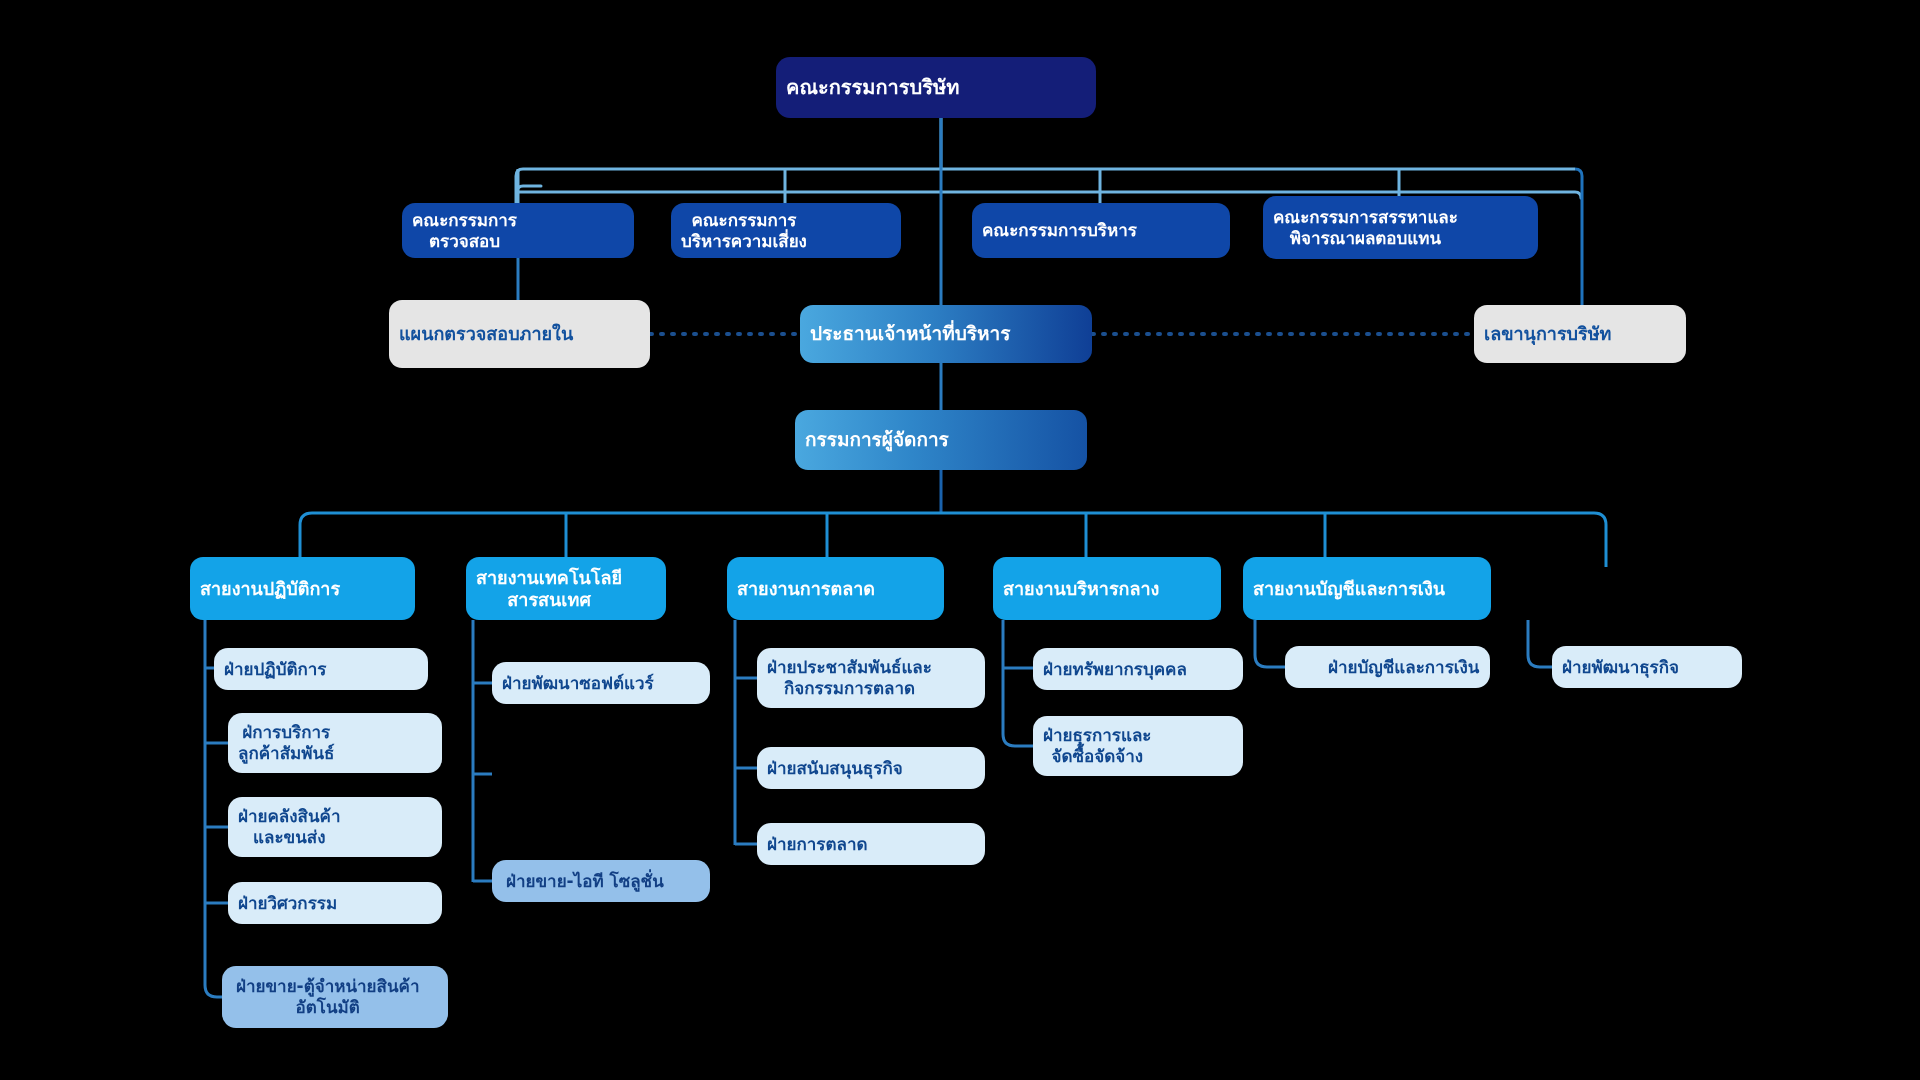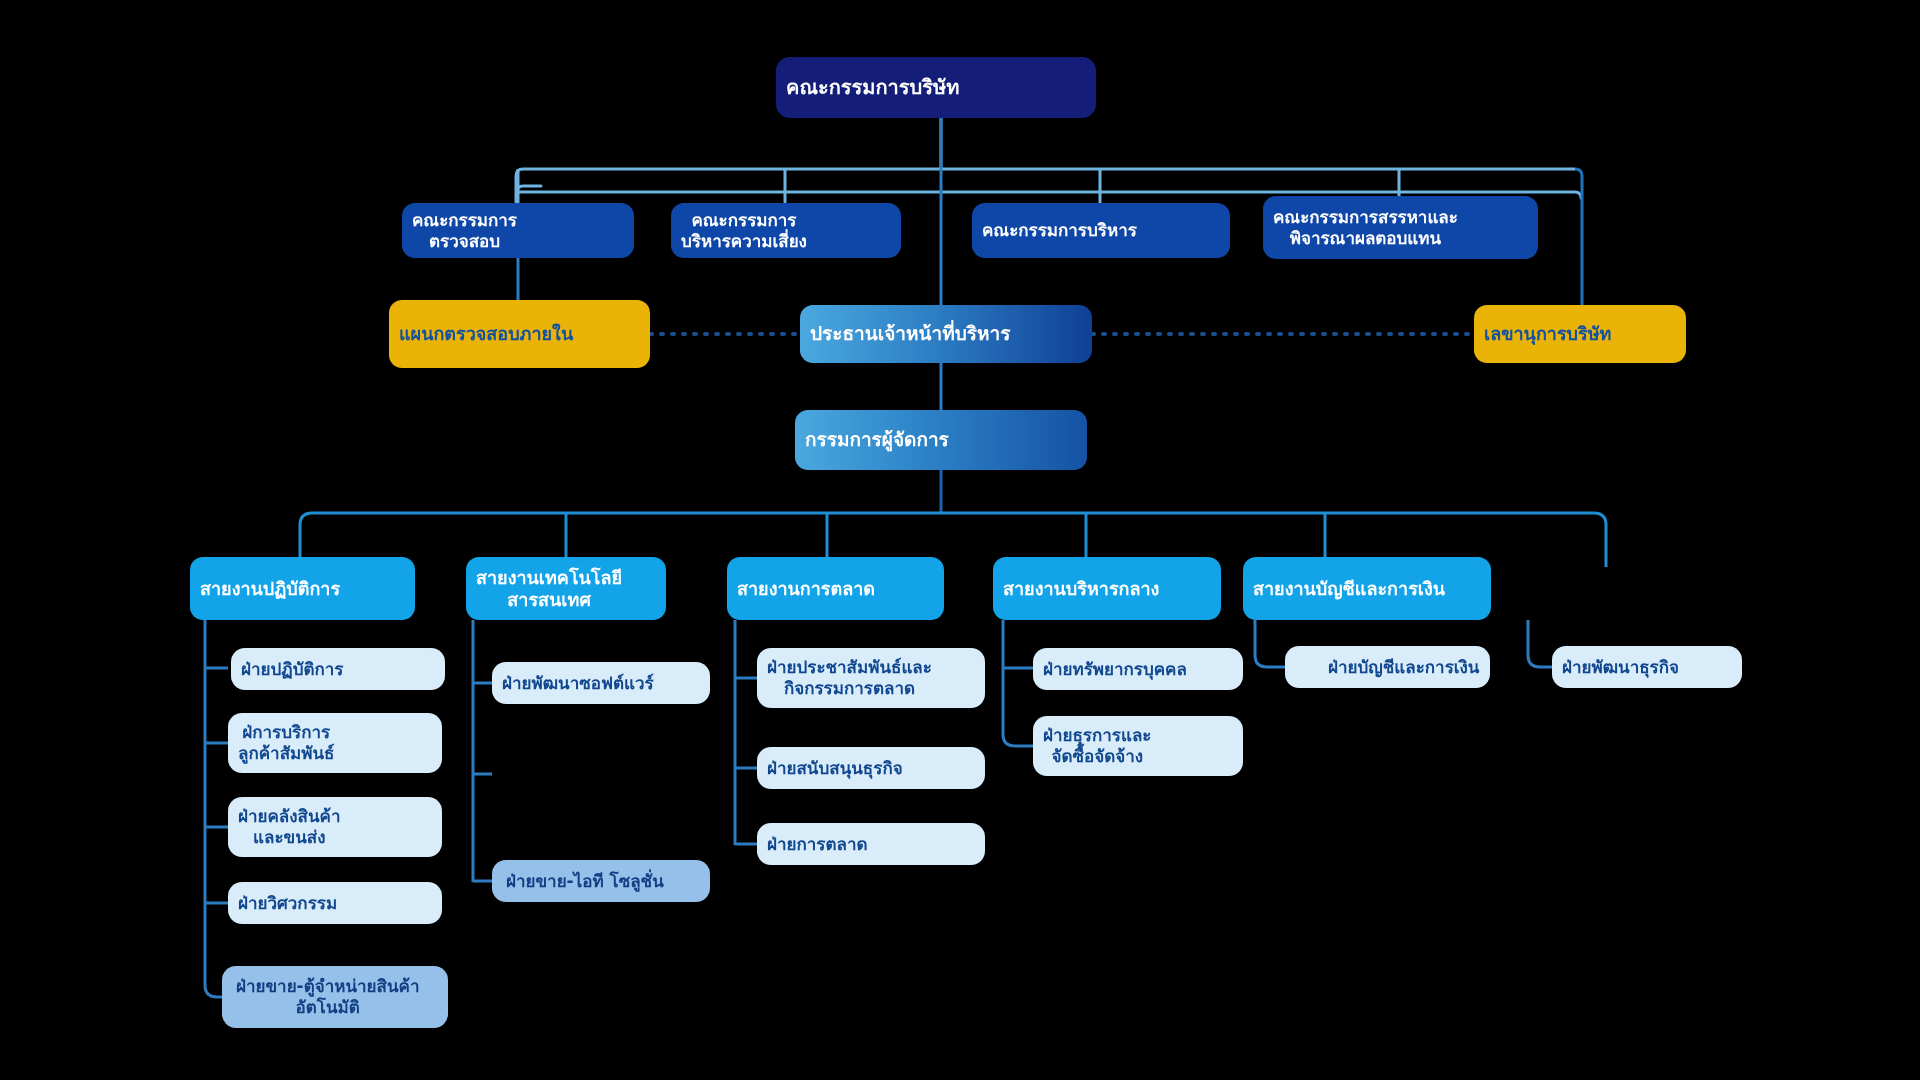--- a/index.html
+++ b/index.html
@@ -59,21 +59,21 @@
     border-radius: 13px;
   }
   .v-md {
     background: linear-gradient(90deg, #4aa8df 0%, #2f86c9 40%, #1552a4 100%);
     color: #ffffff;
     font-size: 19px;
     font-weight: 700;
     border-radius: 13px;
   }
   .v-support {
-    background: #eab308;
+    background: #e5e5e5;
     color: #12519e;
     font-size: 18px;
     font-weight: 700;
     border-radius: 13px;
   }
   .v-division {
     background: #13a3e8;
     color: #ffffff;
     font-size: 18px;
     font-weight: 700;
@@ -210,21 +210,21 @@
 
   <div class="node v-division" style="left:993px; top:557px; width:228px; height:63px;">
     <span>สายงานบริหารกลาง</span>
   </div>
 
   <div class="node v-division" style="left:1243px; top:557px; width:248px; height:63px;">
     <span>สายงานบัญชีและการเงิน</span>
   </div>
 
 
-  <div class="node v-dept" style="left:231px; top:648px; width:214px; height:42px;">
+  <div class="node v-dept" style="left:214px; top:648px; width:214px; height:42px;">
     <span>ฝ่ายปฏิบัติการ</span>
   </div>
   <div class="node v-dept" style="left:228px; top:713px; width:214px; height:60px;">
     <span>ฝ่การบริการ
 ลูกค้าสัมพันธ์</span>
   </div>
   <div class="node v-dept" style="left:228px; top:797px; width:214px; height:60px;">
     <span>ฝ่ายคลังสินค้า
 และขนส่ง</span>
   </div>

